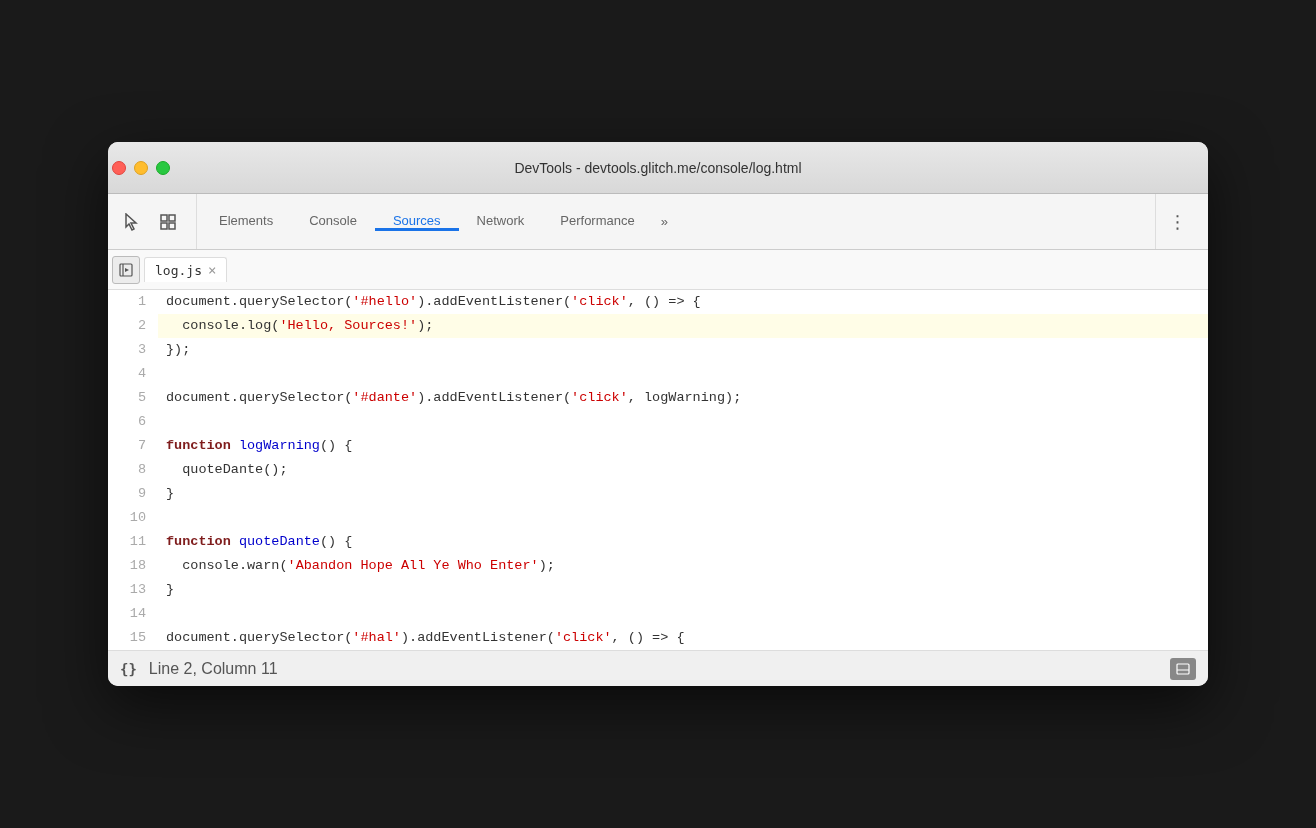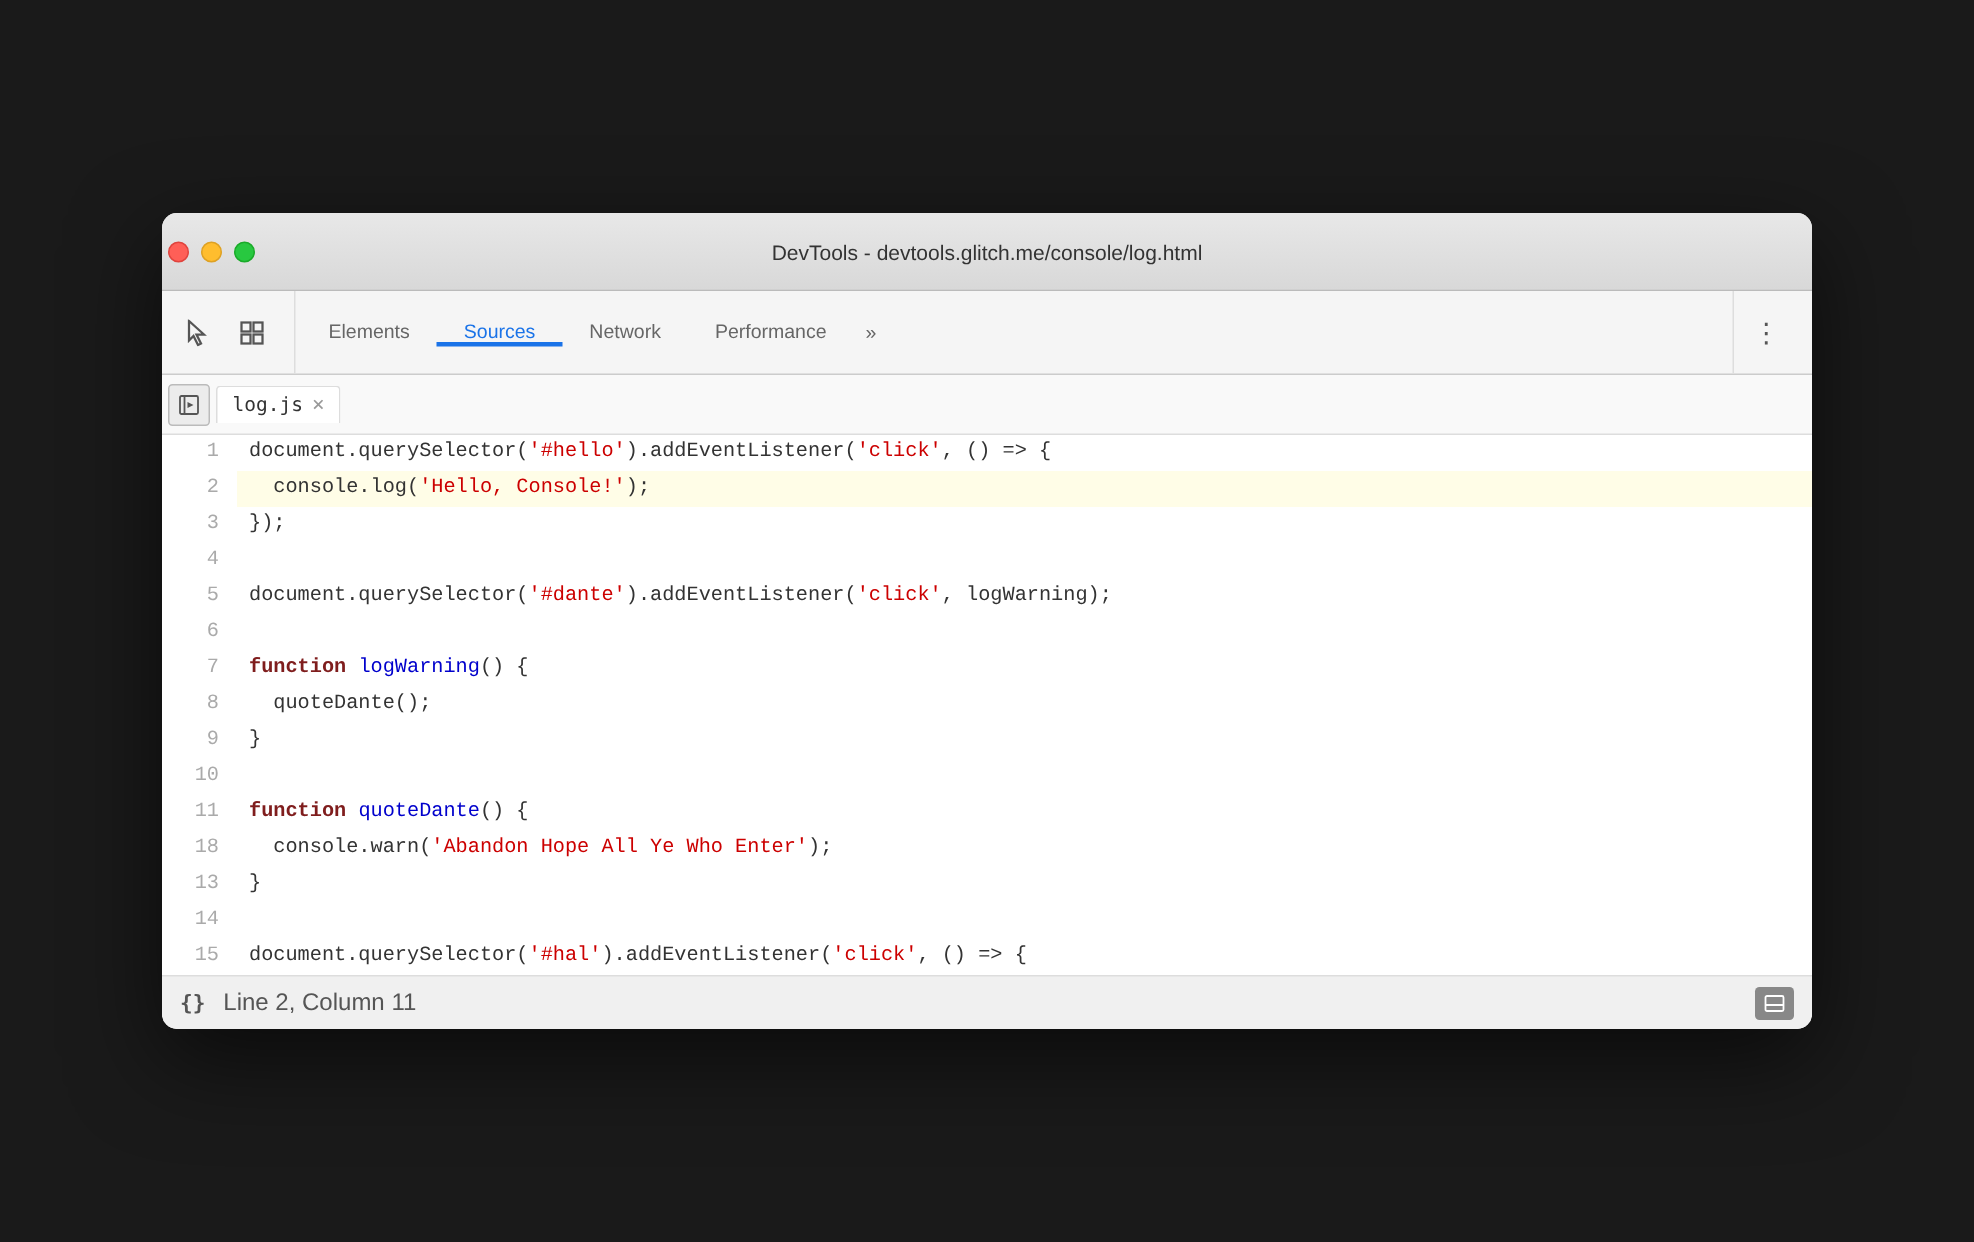--- a/index.html
+++ b/index.html
@@ -276,20 +276,23 @@
           <rect x="10" y="2" width="6" height="6" fill="none" stroke="#555" stroke-width="1.5"></rect>
           <rect x="2" y="10" width="6" height="6" fill="none" stroke="#555" stroke-width="1.5"></rect>
           <rect x="10" y="10" width="6" height="6" fill="none" stroke="#555" stroke-width="1.5"></rect>
         </svg>
       </button>
     </div>
 
     <div class="tabs">
       <div class="tab">
         <span>Elements</span>
+      </div>
+      <div class="tab">
+        <span>Console</span>
       </div>
       <div class="tab active">
         <span>Sources</span>
       </div>
       <div class="tab">
         <span>Network</span>
       </div>
       <div class="tab">
         <span>Performance</span>
       </div>
@@ -340,21 +343,21 @@
         <div>15</div>
       </div>
 
       <div class="code-lines">
 
         <div class="code-line">
           <span class="plain">document.querySelector(</span><span class="str-red">'#hello'</span><span class="plain">).addEventListener(</span><span class="str-red">'click'</span><span class="plain">, () =&gt; {</span>
         </div>
 
         <div class="code-line highlighted">
-          <span class="plain">  console.log(</span><span class="str-red">'Hello, Console!'</span><span class="plain">);</span>
+          <span class="plain">  console.log(</span><span class="str-red">'Hello, Sources!'</span><span class="plain">);</span>
         </div>
 
         <div class="code-line">
           <span class="plain">});</span>
         </div>
 
         <div class="code-line"></div>
 
         <div class="code-line">
           <span class="plain">document.querySelector(</span><span class="str-red">'#dante'</span><span class="plain">).addEventListener(</span><span class="str-red">'click'</span><span class="plain">, logWarning);</span>

